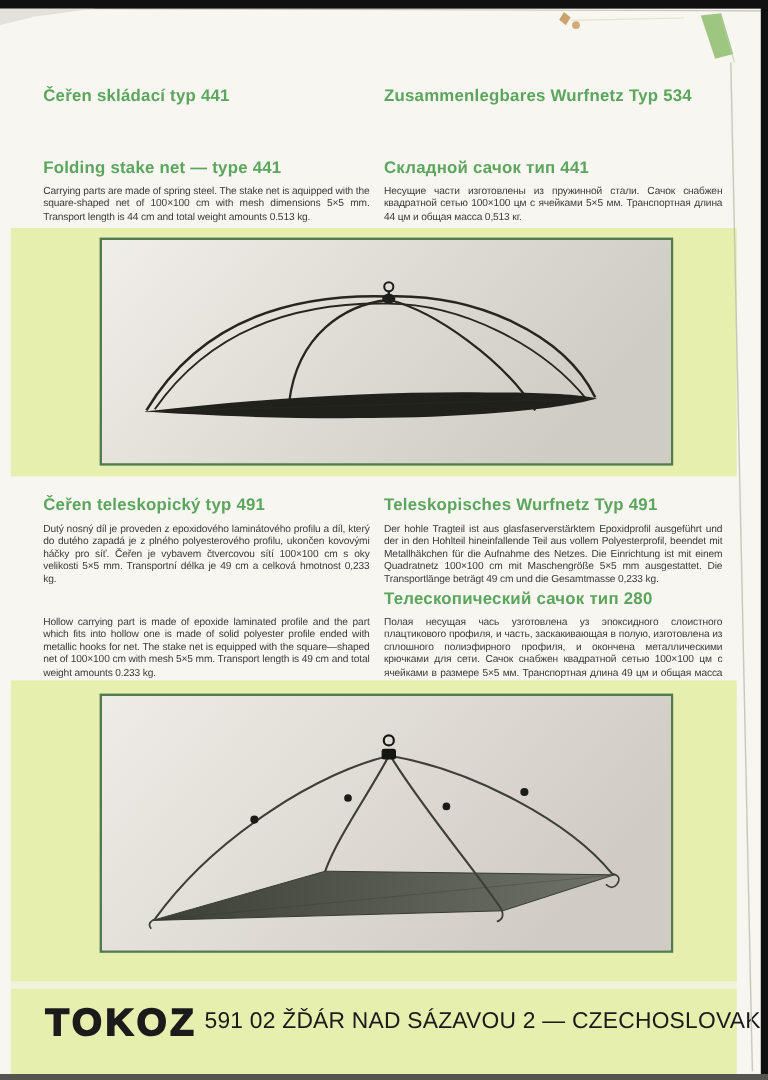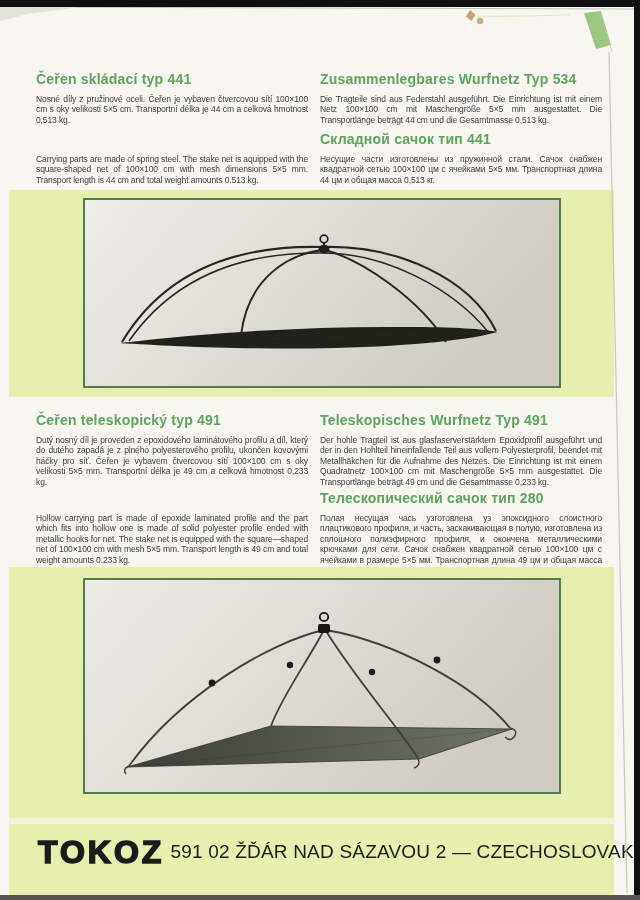--- a/index.html
+++ b/index.html
@@ -77,31 +77,28 @@
   .artifacts{position:absolute;left:0;top:0;width:640px;height:900px;z-index:4;pointer-events:none;}
 </style>
 </head>
 <body>
 
 <div class="page">
 
   <div class="tblock col-l" style="top:64px">
     <h2>Čeřen skládací typ 441</h2>
   </div>
-  <div class="tblock col-l" style="top:87px">
-    <p>Nosné díly z pružinové oceli. Čeřen je vybaven čtvercovou sítí 100×100 cm s oky velikosti 5×5 cm. Transportní délka je 44 cm a celková hmotnost 0,513 kg.</p>
-  </div>
 
   <div class="tblock col-r" style="top:64px">
     <h2>Zusammenlegbares Wurfnetz Typ 534</h2>
   </div>
-  <div class="tblock col-r" style="top:87px">
-    <p>Die Tragteile sind aus Federstahl ausgeführt. Die Einrichtung ist mit einem Netz 100×100 cm mit Maschengröße 5×5 mm ausgestattet. Die Transportlänge beträgt 44 cm und die Gesamtmasse 0,513 kg.</p>
-  </div>
-
+
+  <div class="tblock col-l" style="top:124px">
+    <h2>Folding stake net — type 441</h2>
+  </div>
   <div class="tblock col-l" style="top:147px">
     <p>Carrying parts are made of spring steel. The stake net is aquipped with the square-shaped net of 100×100 cm with mesh dimensions 5×5 mm. Transport length is 44 cm and total weight amounts 0.513 kg.</p>
   </div>
 
   <div class="tblock col-r" style="top:124px">
     <h2>Складной сачок тип 441</h2>
   </div>
   <div class="tblock col-r" style="top:147px">
     <p>Несущие части изготовлены из пружинной стали. Сачок снабжен квадратной сетью 100×100 цм с ячейками 5×5 мм. Транспортная длина 44 цм и общая масса 0,513 кг.</p>
   </div>

